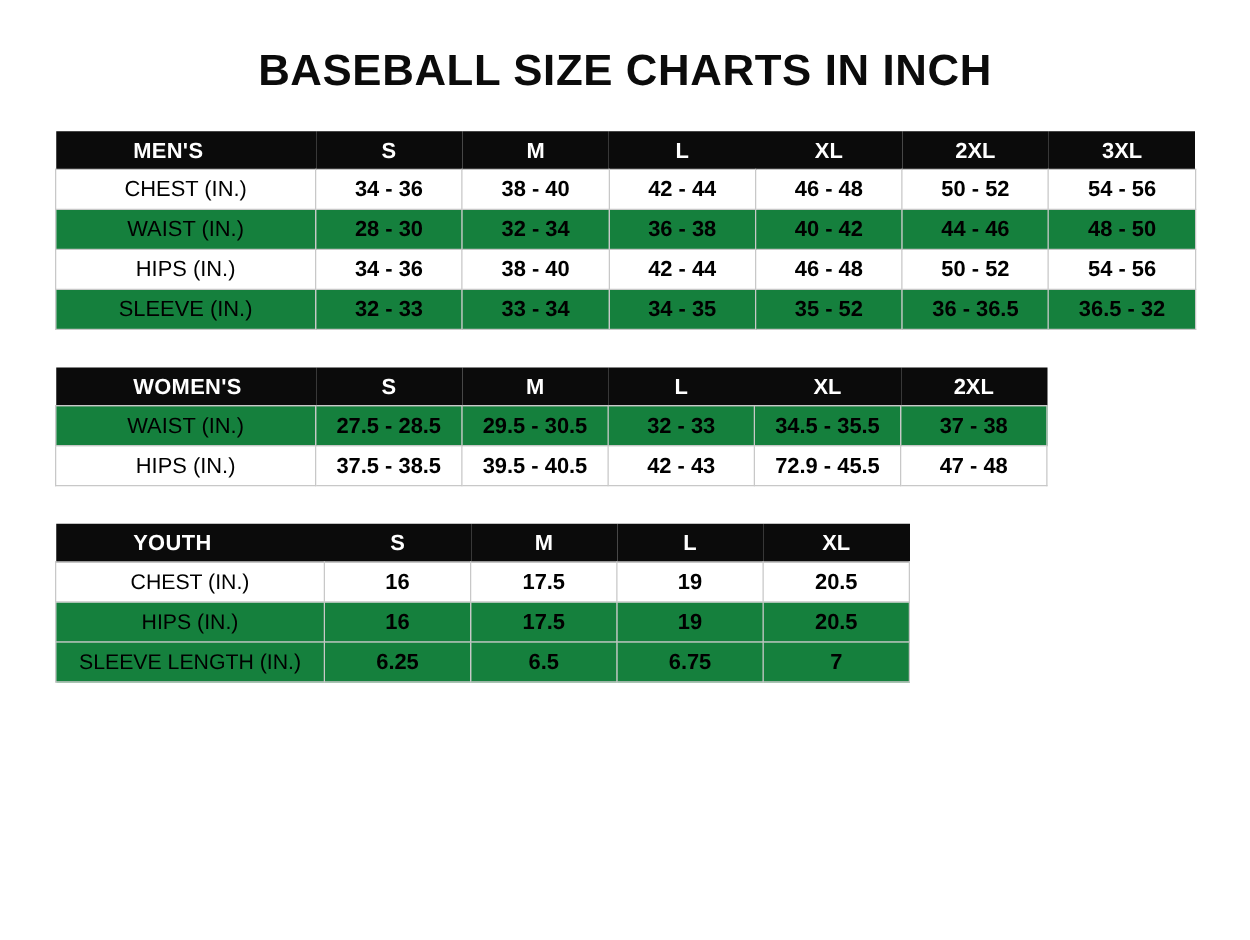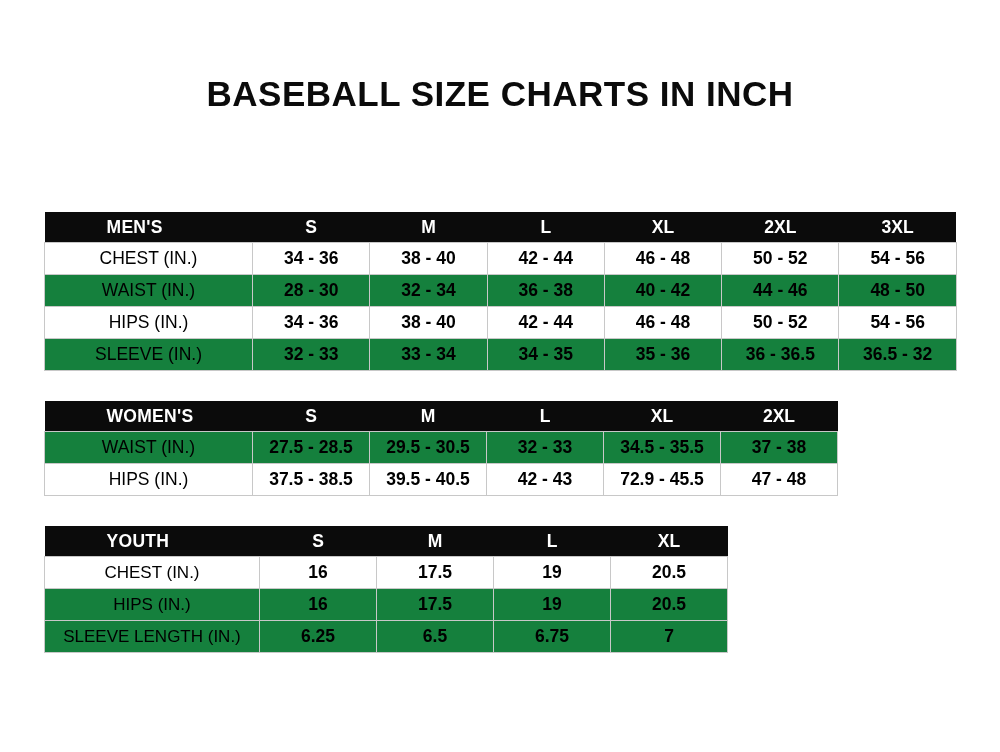--- a/index.html
+++ b/index.html
@@ -20,26 +20,26 @@
     height: 752px;
     box-sizing: border-box;
     padding: 0;
     position: relative;
   }
   .main-title {
     text-align: center;
     font-size: 35px;
     font-weight: bold;
     letter-spacing: 0.5px;
-    margin-top: 74px;
+    margin-top: 37px;
     margin-bottom: 0;
     color: #0b0b0b;
   }
   .tables {
-    margin-top: 98px;
+    margin-top: 28px;
     padding-left: 44px;
     padding-right: 28px;
   }
   table {
     border-collapse: collapse;
     table-layout: fixed;
     font-size: 17.5px;
     font-weight: bold;
   }
   table.men { width: 912px; }
@@ -148,21 +148,21 @@
           <td>42 - 44</td>
           <td>46 - 48</td>
           <td>50 - 52</td>
           <td>54 - 56</td>
         </tr>
         <tr class="alt">
           <td class="row-label">SLEEVE (IN.)</td>
           <td>32 - 33</td>
           <td>33 - 34</td>
           <td>34 - 35</td>
-          <td>35 - 36</td>
+          <td>35 - 52</td>
           <td>36 - 36.5</td>
           <td>36.5 - 32</td>
         </tr>
       </tbody>
     </table>
 
     <div class="spacer"></div>
 
     <table class="women">
       <colgroup>

